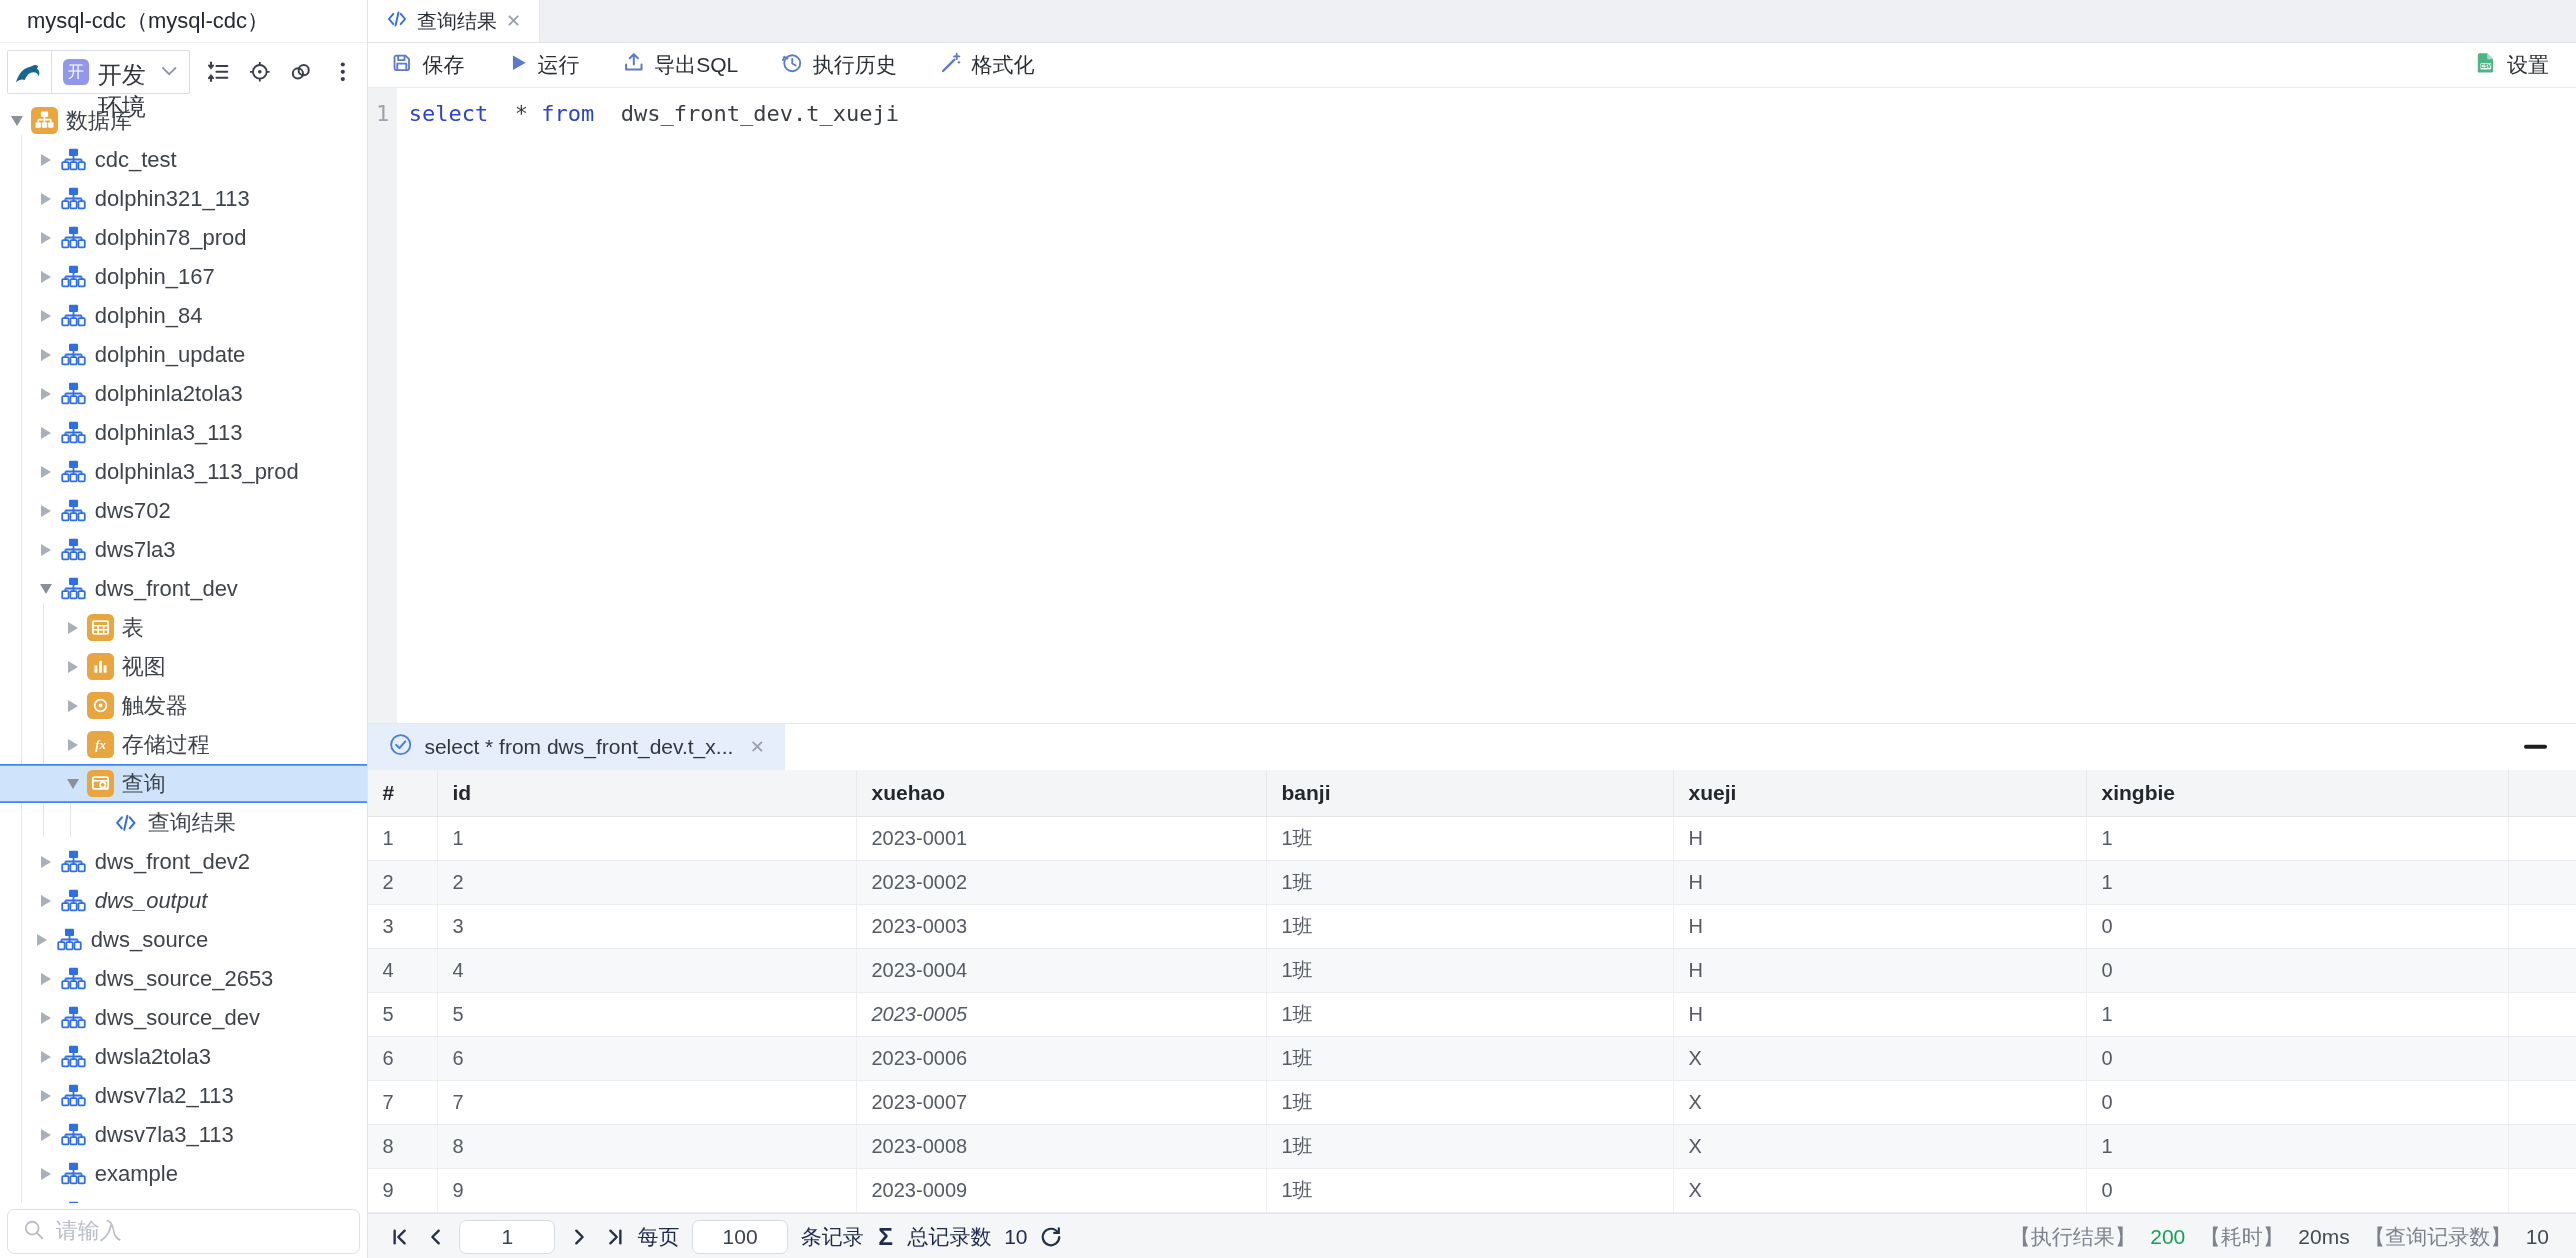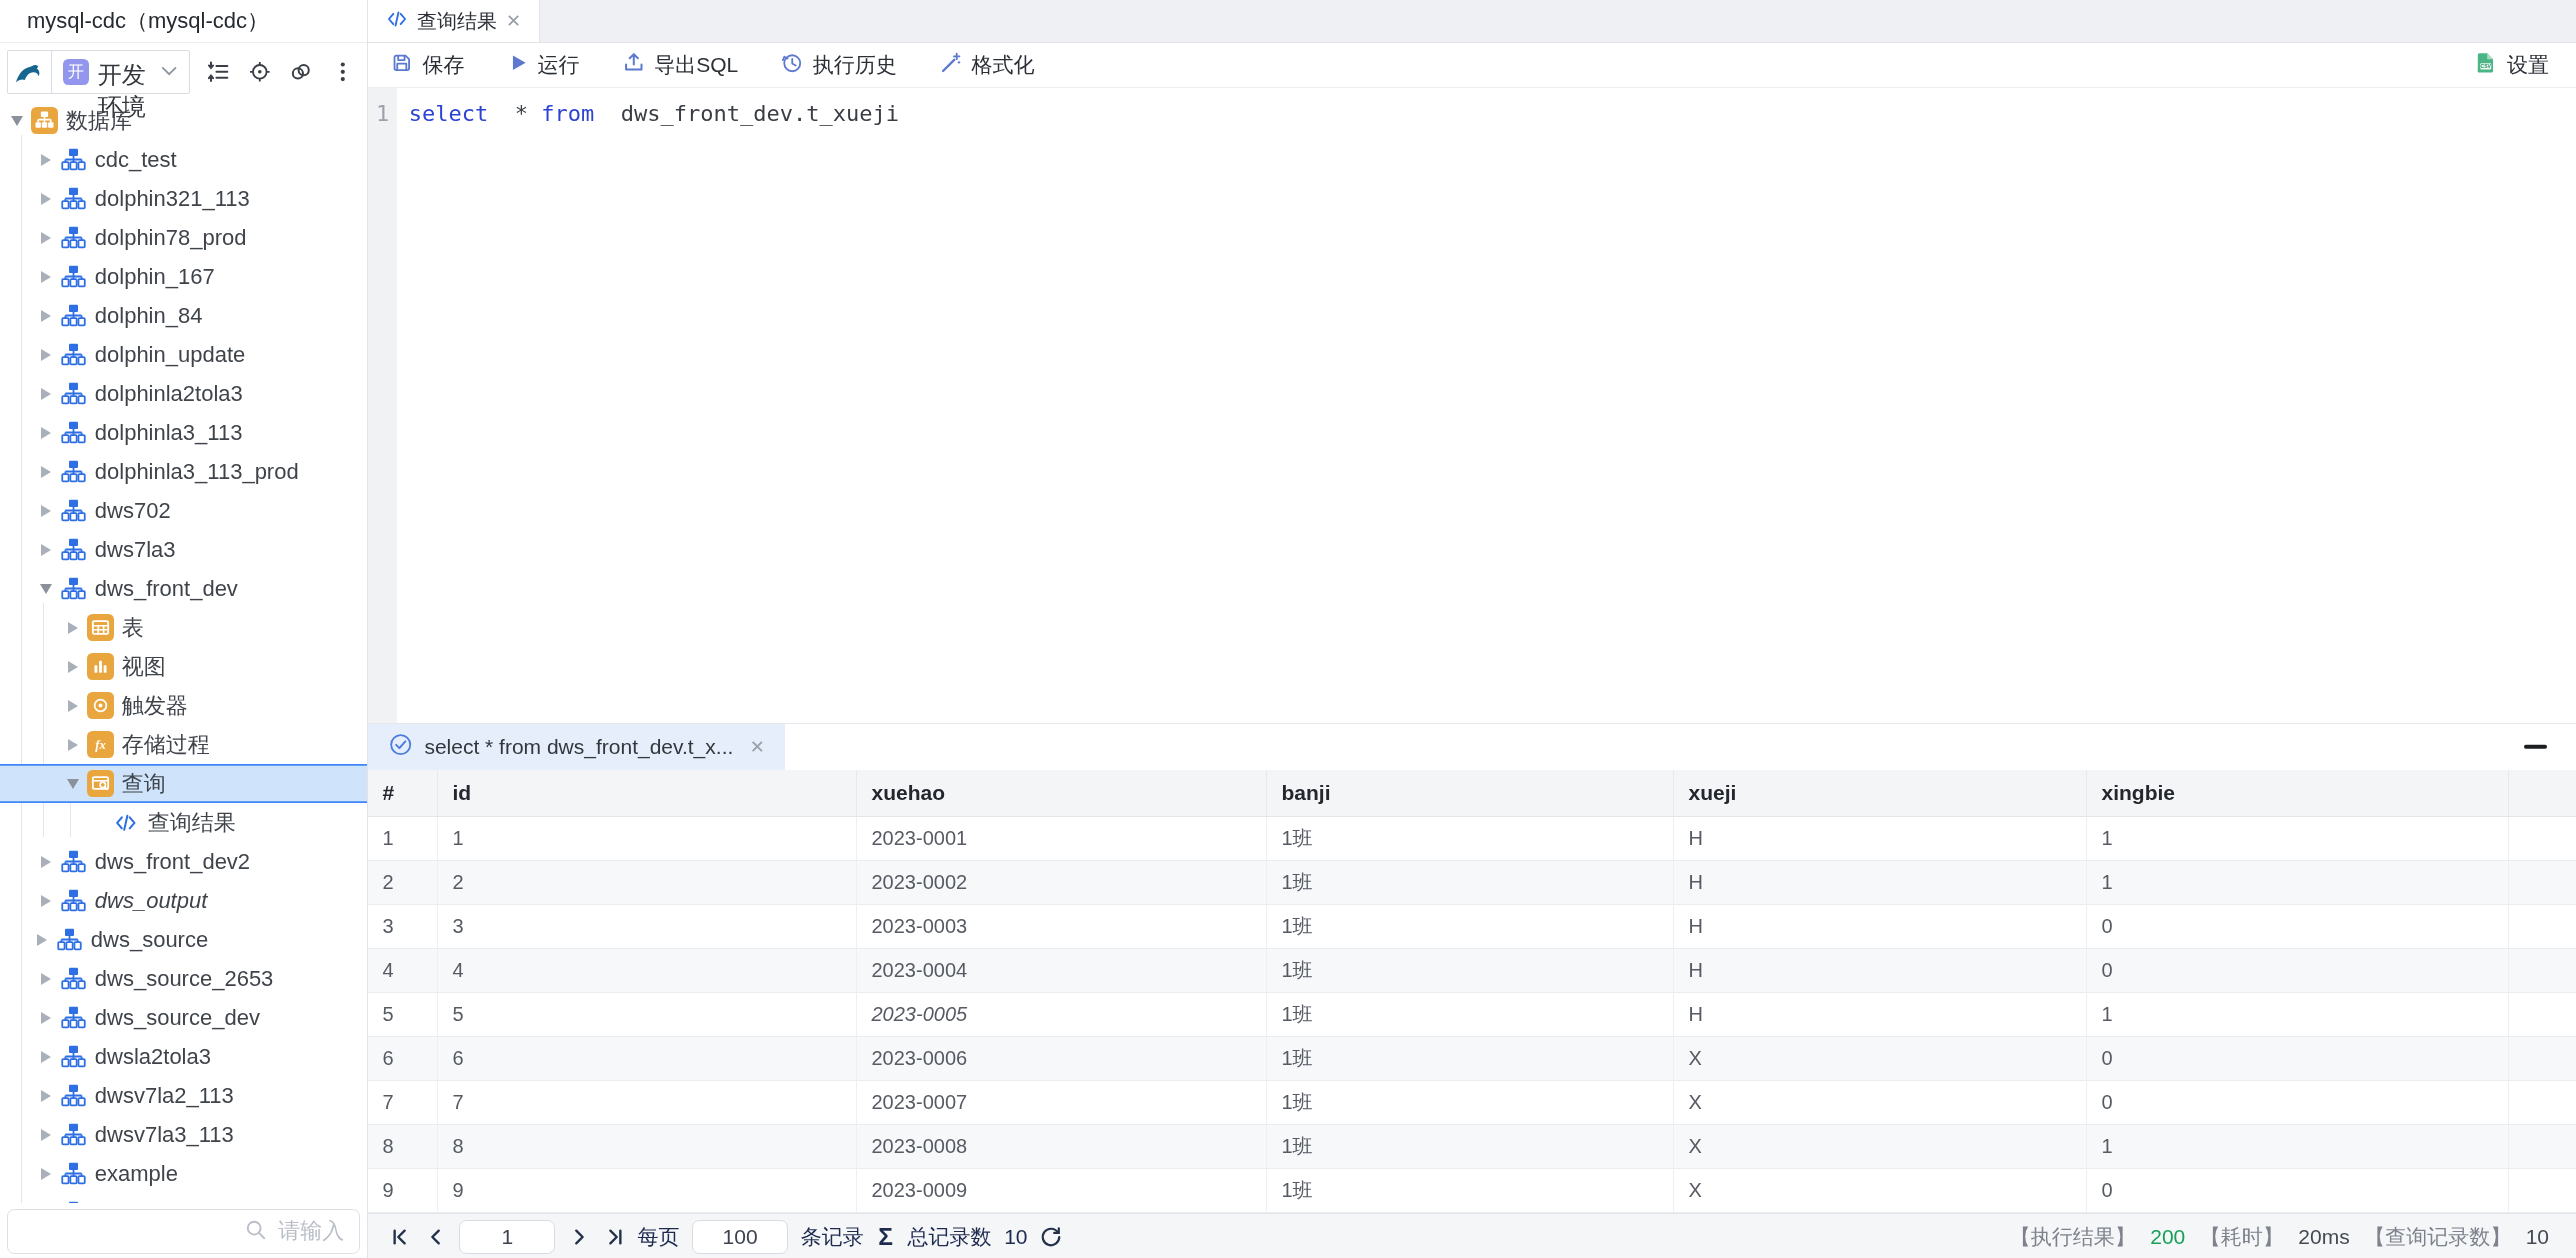--- a/index.html
+++ b/index.html
@@ -26,21 +26,21 @@
   #guide-l3 { left: 70px; top: 697px; height: 39px; }
   .tree-row { position: relative; z-index: 1; height: 39px; display: flex; align-items: center; cursor: pointer; }
   .tree-row:first-child { margin-top: -5.4px; }
   .tree-row.selected { background: #cfe4fb; box-shadow: inset 0 1.8px 0 #3e86f7, inset 0 -1.8px 0 #3e86f7; }
   .tree-arrow { width: 20px; height: 20px; display: flex; align-items: center; justify-content: center; flex: none; }
   .tree-arrow.right::before { content: ""; border-left: 10px solid #a9b0ba; border-top: 6.3px solid transparent; border-bottom: 6.3px solid transparent; }
   .tree-arrow.down::before { content: ""; border-top: 10px solid #8b919b; border-left: 6.3px solid transparent; border-right: 6.3px solid transparent; }
   .tree-icon { width: 27px; height: 27px; margin-left: 3.6px; flex: none; display: flex; align-items: center; justify-content: center; }
   .tree-label { margin-left: 8.2px; font-size: 22px; color: #3f444b; white-space: nowrap; }
 
-  .sidebar-search { flex: none; height: 45px; margin: 5.4px 7.3px 5.4px 7.3px; border: 0.9px solid #dcdfe4; border-radius: 7.3px; display: flex; align-items: center; gap: 11px; padding: 0 14.5px; cursor: text; background: #fff; justify-content: flex-end; }
+  .sidebar-search { flex: none; height: 45px; margin: 5.4px 7.3px 5.4px 7.3px; border: 0.9px solid #dcdfe4; border-radius: 7.3px; display: flex; align-items: center; gap: 11px; padding: 0 14.5px; cursor: text; background: #fff; }
   .sidebar-search .ph { color: #b9bec7; font-size: 22px; }
 
   
   .main { flex: 1; height: 100%; display: flex; flex-direction: column; min-width: 0; }
   .tabbar { height: 43px; background: #eef0f3; border-bottom: 0.9px solid #e1e3e7; display: flex; flex: none; }
   .tab { background: #fff; display: flex; align-items: center; gap: 9px; padding: 0 18px; border-right: 0.9px solid #e4e6ea; font-size: 20px; color: #2b2f36; cursor: pointer; }
   .tab .close { color: #9aa0a8; font-size: 18px; cursor: pointer; }
 
   .toolbar { height: 45px; background: #fff; border-bottom: 0.9px solid #ebedf0; display: flex; align-items: center; padding: 0 27px 0 22px; gap: 42px; flex: none; }
   .tb-btn { display: flex; align-items: center; gap: 9px; font-size: 21px; color: #2b2f36; cursor: pointer; white-space: nowrap; }

